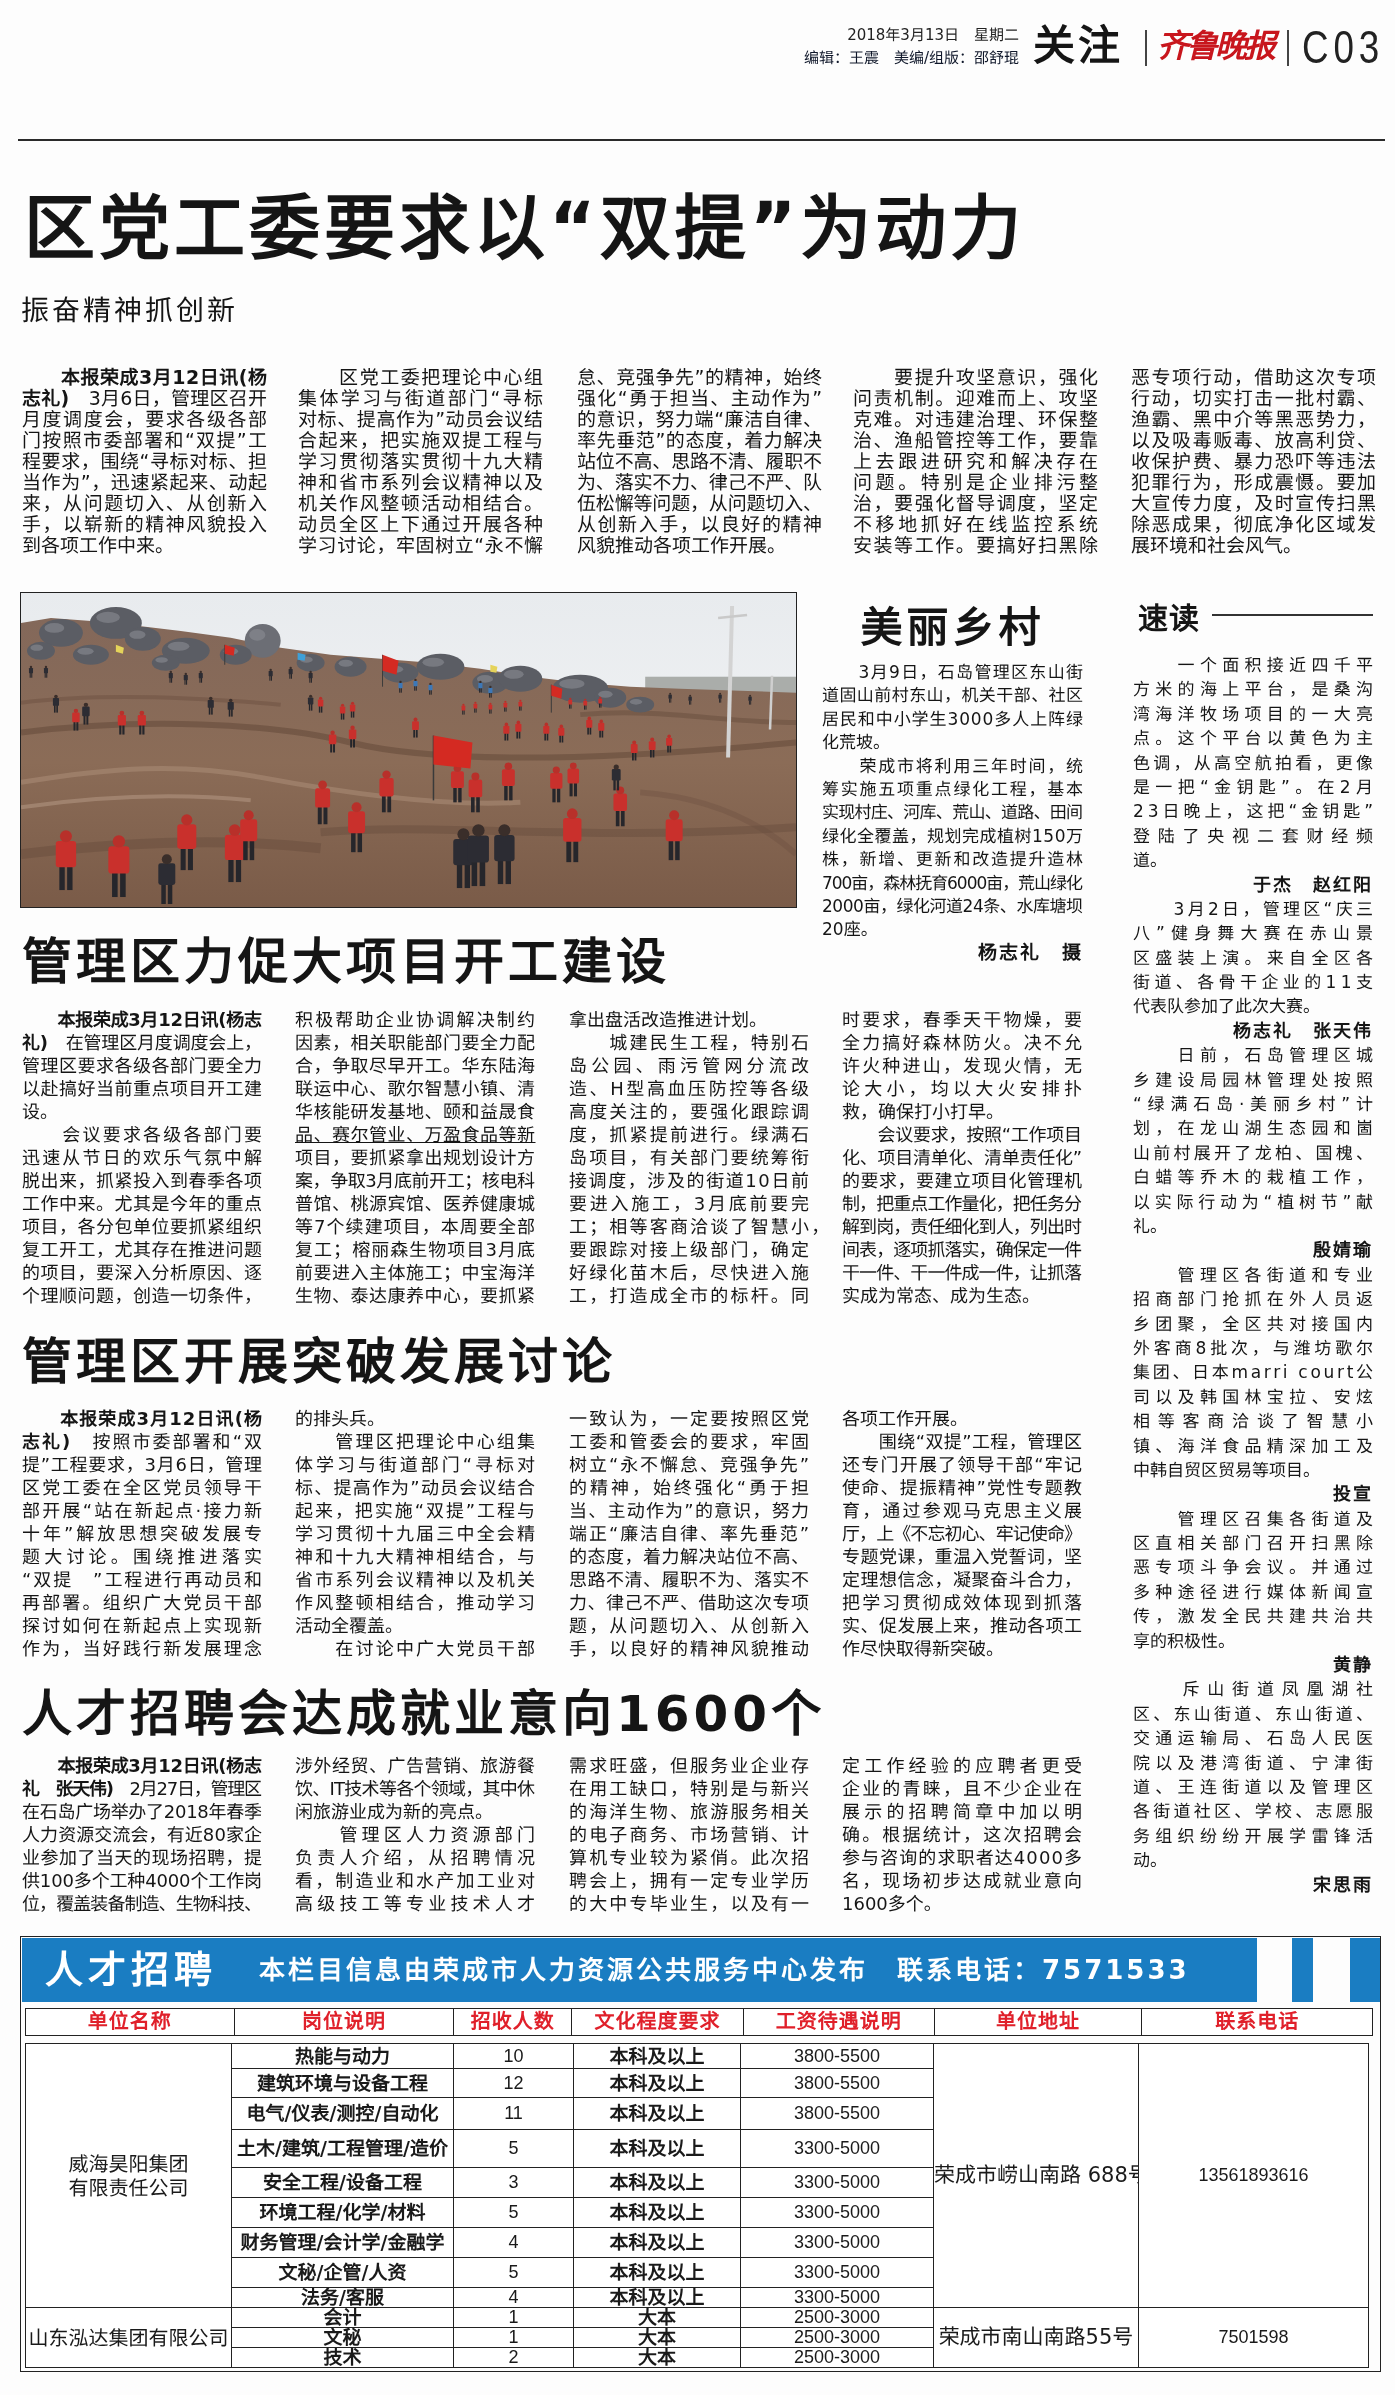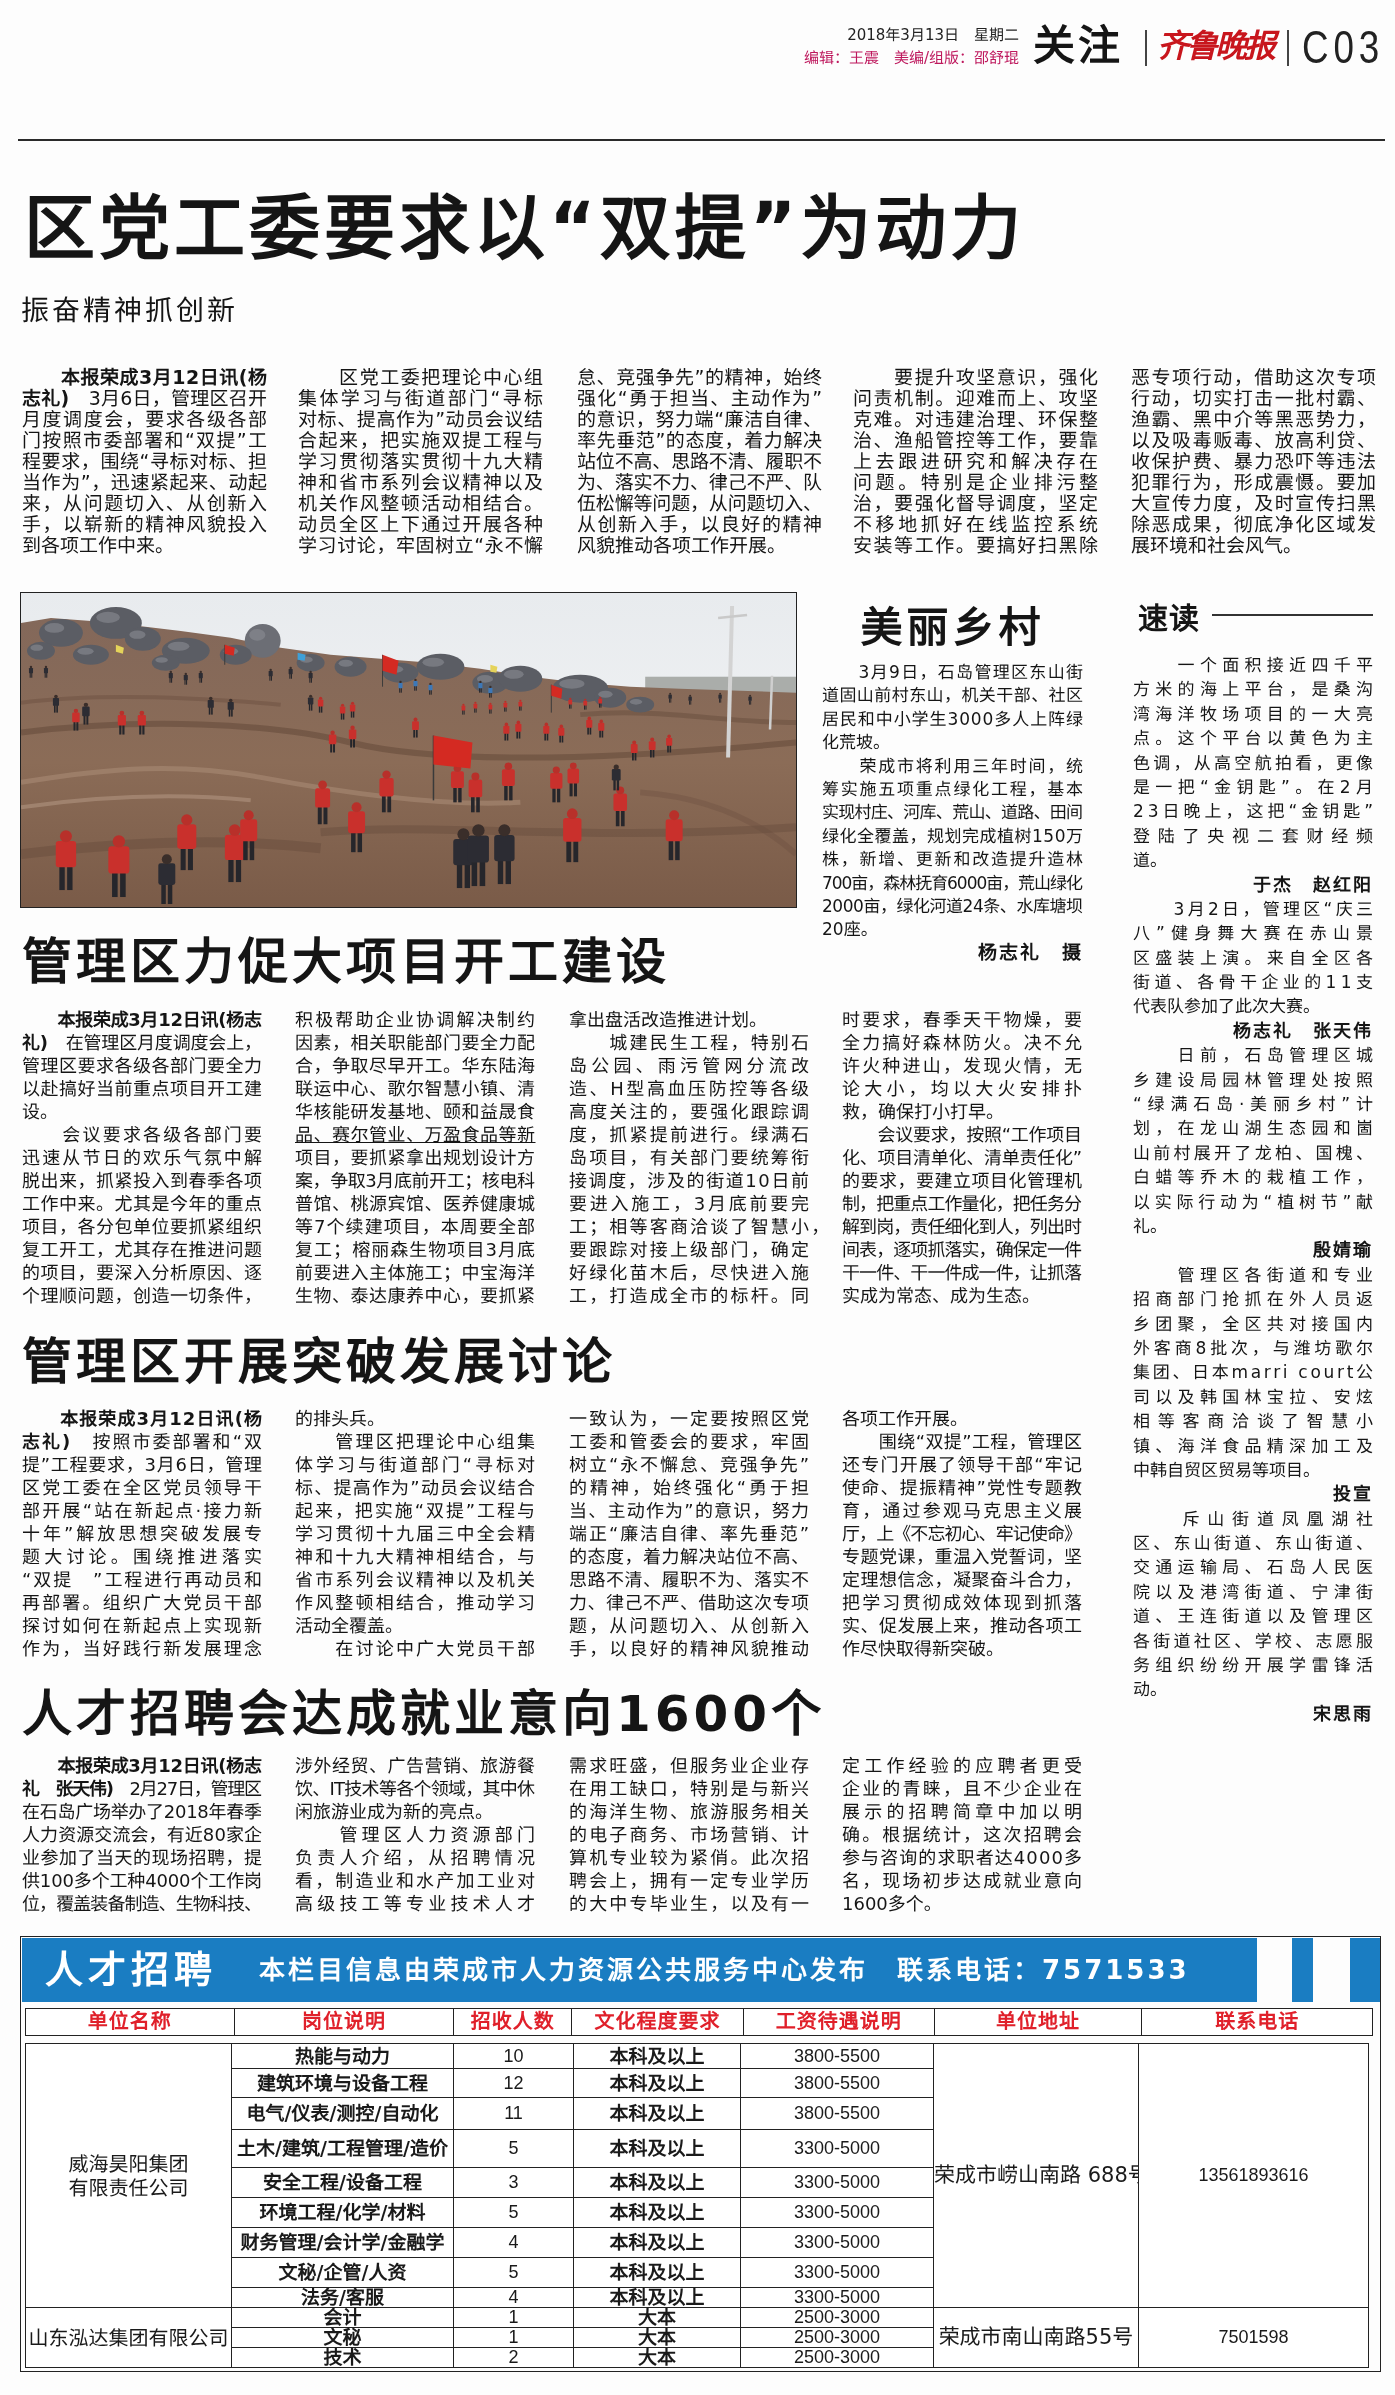--- a/index.html
+++ b/index.html
@@ -1,21 +1,21 @@
 <!DOCTYPE html>
 <html lang="zh-CN" style="--logo-red: #c8161d; --banner-blue: #1a7dc2; --header-red: #e0202a;"><head>
 <meta charset="utf-8">
 <style>
 *{box-sizing:border-box;margin:0;padding:0}
 html,body{background:#fff}
 #page{position:relative;width:1395px;height:2395px;overflow:hidden;background:#fdfdfd;color:#151515;font-family:"DejaVu Sans",sans-serif}
 .abs{position:absolute;white-space:nowrap}
 
 .hdr-date{right:376px;top:26px;font-size:15px;line-height:18px;color:#222}
-.hdr-editors{right:376px;top:49px;font-size:15px;line-height:18px;color:#be185d}
+.hdr-editors{right:376px;top:49px;font-size:15px;line-height:18px;color:#0f172a}
 .hdr-section{left:1033px;top:23px;font-size:42px;line-height:46px;font-weight:bold;letter-spacing:3px}
 .hdr-divider{top:30px;width:1.5px;height:36px;background:#444}
 .hdr-div1{left:1145px}.hdr-div2{left:1287px}
 .hdr-logo{left:1157px;top:28px;font-size:32px;line-height:36px;color:var(--logo-red,#c8161d);font-family:"DejaVu Serif",serif;font-weight:bold;font-style:italic;letter-spacing:-3px}
 .hdr-page{left:1302px;top:22px;font-size:46px;line-height:50px;font-family:"Liberation Sans",sans-serif;font-weight:normal;letter-spacing:6px;color:#222;transform:scaleX(.8);transform-origin:left top}
 .hdr-rule{left:18px;top:139px;width:1367px;height:2px;background:#2a2a2a}
 
 .title-main{left:24px;top:179px;font-size:71px;line-height:100px;font-weight:bold;letter-spacing:4px}
 .subtitle-main{left:21px;top:289px;font-size:28px;line-height:44px;font-weight:normal;letter-spacing:3px}
 .title-sec{left:22px;font-size:50px;line-height:56px;font-weight:bold;letter-spacing:4px}
@@ -567,20 +567,29 @@
         <div class="line"><span class="t" style="letter-spacing: 5.3px;">乡团聚，全区共对接国内</span></div>
         <div class="line"><span class="t" style="letter-spacing: 3.83381px;">外客商8批次，与潍坊歌尔</span></div>
         <div class="line"><span class="t" style="letter-spacing: 2.68945px;">集团、日本marri court公</span></div>
         <div class="line"><span class="t" style="letter-spacing: 5.3px;">司以及韩国林宝拉、安炫</span></div>
         <div class="line"><span class="t" style="letter-spacing: 7.77778px;">相等客商洽谈了智慧小</span></div>
         <div class="line"><span class="t" style="letter-spacing: 5.3px;">镇、海洋食品精深加工及</span></div>
         <div class="line end"><span class="t" style="letter-spacing: 0px;">中韩自贸区贸易等项目。</span></div>
         <div class="sb-author">投宣</div>
       </div>
       <div class="sb-item">
+        <div class="line"><span class="t" style="letter-spacing: 5.3px;">　　管理区召集各街道及</span></div>
+        <div class="line"><span class="t" style="letter-spacing: 5.3px;">区直相关部门召开扫黑除</span></div>
+        <div class="line"><span class="t" style="letter-spacing: 5.3px;">恶专项斗争会议。并通过</span></div>
+        <div class="line"><span class="t" style="letter-spacing: 5.3px;">多种途径进行媒体新闻宣</span></div>
+        <div class="line"><span class="t" style="letter-spacing: 5.3px;">传，激发全民共建共治共</span></div>
+        <div class="line end"><span class="t" style="letter-spacing: 0px;">享的积极性。</span></div>
+        <div class="sb-author">黄静</div>
+      </div>
+      <div class="sb-item">
         <div class="line"><span class="t" style="letter-spacing: 7.77778px;">　　斥山街道凤凰湖社</span></div>
         <div class="line"><span class="t" style="letter-spacing: 3.27273px;">区、东山街道、东山街道、</span></div>
         <div class="line"><span class="t" style="letter-spacing: 5.3px;">交通运输局、石岛人民医</span></div>
         <div class="line"><span class="t" style="letter-spacing: 5.3px;">院以及港湾街道、宁津街</span></div>
         <div class="line"><span class="t" style="letter-spacing: 5.3px;">道、王连街道以及管理区</span></div>
         <div class="line"><span class="t" style="letter-spacing: 3.27273px;">各街道社区、学校、志愿服</span></div>
         <div class="line"><span class="t" style="letter-spacing: 5.3px;">务组织纷纷开展学雷锋活</span></div>
         <div class="line end"><span class="t" style="letter-spacing: 0px;">动。</span></div>
         <div class="sb-author">宋思雨</div>
       </div>

